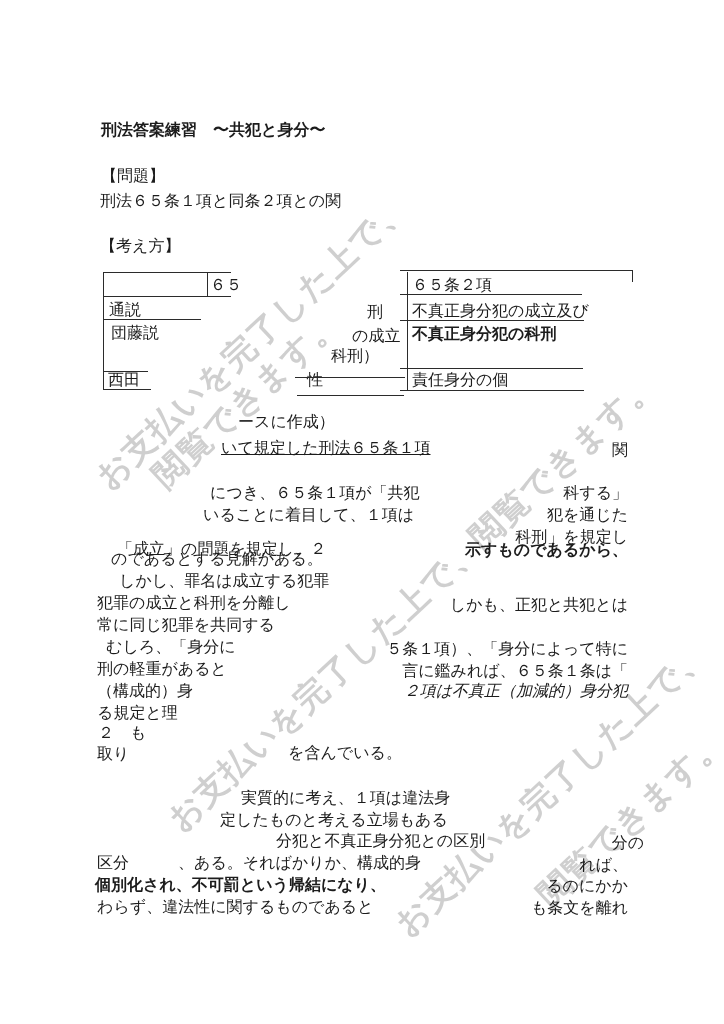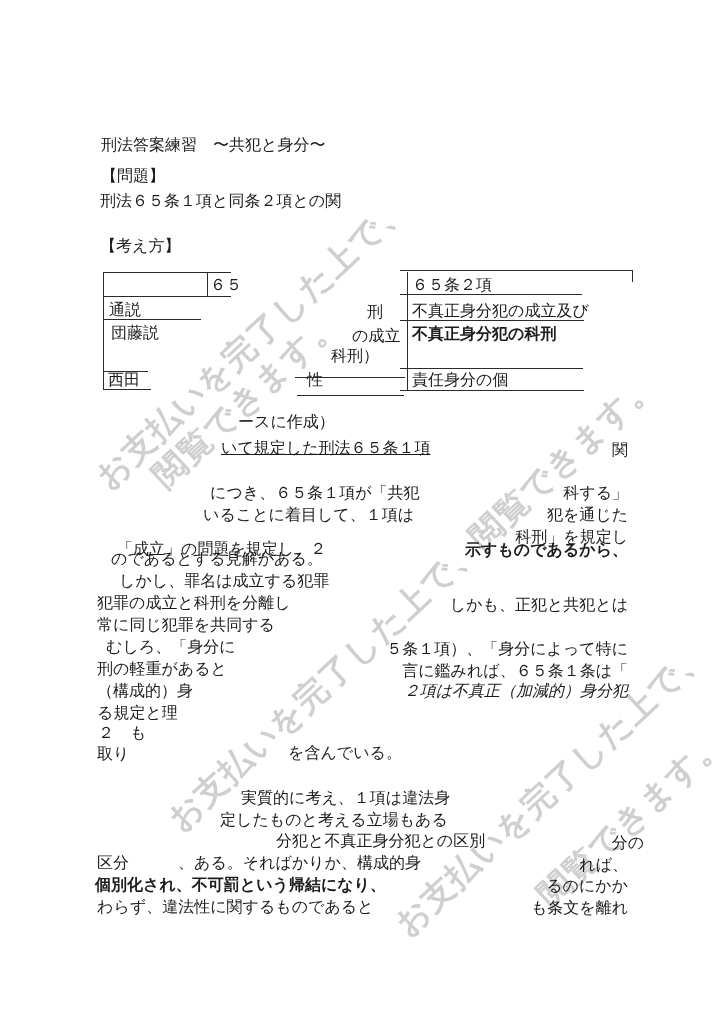--- a/index.html
+++ b/index.html
@@ -10,21 +10,21 @@
     overflow:hidden;
     font-family:"Liberation Serif","DejaVu Serif",serif;
   }
   #page{position:absolute;left:0;top:0;width:724px;height:1024px;background:#ffffff;}
   .abs{position:absolute;white-space:pre;}
   .jp{
     font-family:"Liberation Serif","DejaVu Serif",serif;
     font-size:16px;line-height:19px;color:#1c1c1c;
     letter-spacing:0px;
   }
-  .hdr-title{left:101px;top:135px;}
+  .hdr-title{left:101px;top:120px;font-weight:bold;}
   .hdr-problem-label{left:101px;top:166px;}
   .hdr-problem-text{left:100px;top:191px;}
   .hdr-approach-label{left:100px;top:236px;}
   .hb{position:absolute;height:1px;background:#2b2b2b;}
   .vb{position:absolute;width:1px;background:#2b2b2b;}
   .wm{
     position:absolute;
     font-family:"Liberation Sans","DejaVu Sans",sans-serif;
     font-weight:bold;
     font-size:33px;line-height:36px;

